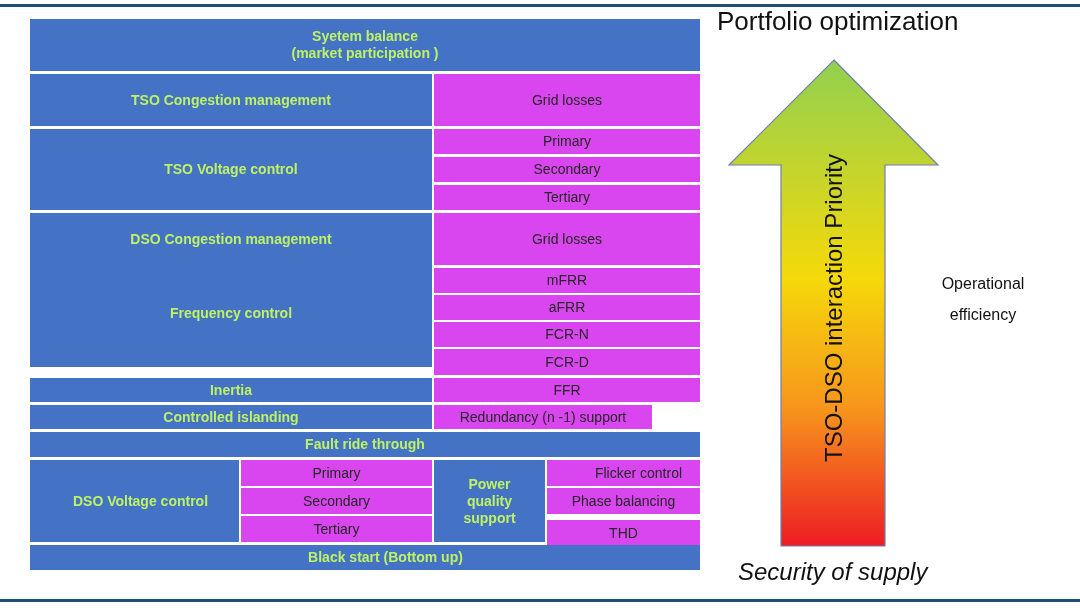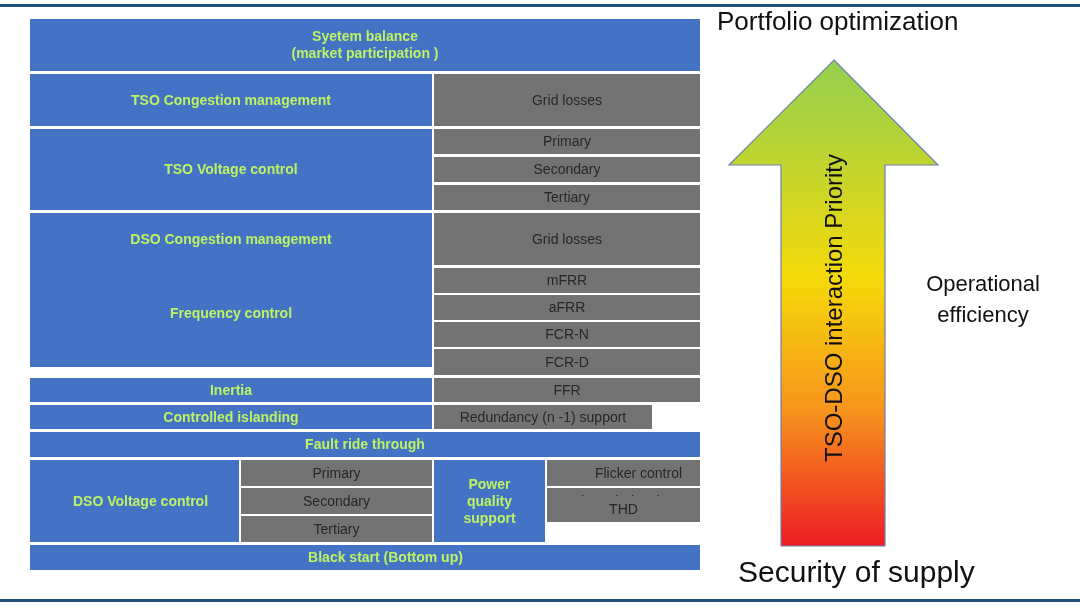--- a/index.html
+++ b/index.html
@@ -2,21 +2,21 @@
 <html><head>
 <meta charset="utf-8">
 <style>
   html,body{margin:0;padding:0;background:#fff;}
   body{width:1080px;height:608px;position:relative;overflow:hidden;font-family:"Liberation Sans",sans-serif;}
   .rule{position:absolute;left:0;width:1080px;height:3px;background:#1f4e79;}
   .rule.top{top:4px;}
   .rule.bottom{top:599px;}
   .cell{position:absolute;box-sizing:border-box;display:flex;align-items:center;justify-content:center;text-align:center;font-size:14px;line-height:17px;}
   .b{background:#4472c4;color:#bef264;font-weight:bold;}
-  .l{background:#737373;color:#262626;}
+  .l{background:#d946ef;color:#262626;}
   .label{position:absolute;color:#111;font-family:"Liberation Sans",sans-serif;white-space:nowrap;}
   svg{position:absolute;left:0;top:0;}
 </style>
 </head>
 <body>
 
 <div class="rule top"></div>
 <div class="rule bottom"></div>
 
 <div>
@@ -51,34 +51,34 @@
   <div class="cell b" style="left:30px;top:460px;width:209px;height:82px;padding-left:12px;">DSO Voltage control</div>
   <div class="cell l" style="left:241px;top:460px;width:191px;height:26px;">Primary</div>
   <div class="cell l" style="left:241px;top:488px;width:191px;height:26px;">Secondary</div>
   <div class="cell l" style="left:241px;top:516px;width:191px;height:26px;">Tertiary</div>
 
   <div class="cell b" style="left:434px;top:460px;width:111px;height:82px;white-space:pre-line;">Power
 quality
 support</div>
   <div class="cell l" style="left:547px;top:460px;width:153px;height:26px;padding-left:30px;">Flicker control</div>
   <div class="cell l" style="left:547px;top:488px;width:153px;height:26px;">Phase balancing</div>
-  <div class="cell l" style="left:547px;top:496px;width:153px;height:26px;">THD</div>
+  <div class="cell l" style="left:547px;top:520px;width:153px;height:26px;">THD</div>
 
   <div class="cell b" style="left:30px;top:545px;width:670px;height:25px;padding-left:41px;">Black start (Bottom up)</div>
 </div>
 
 <svg width="1080" height="608">
   <defs>
     <linearGradient id="ag" x1="0" y1="0" x2="0" y2="1">
       <stop id="g0" offset="0" stop-color="#92d050"></stop>
       <stop id="g1" offset="0.45" stop-color="#f5d90a"></stop>
       <stop id="g2" offset="0.72" stop-color="#f7941d"></stop>
       <stop id="g3" offset="1" stop-color="#ed1c24"></stop>
     </linearGradient>
   </defs>
   <polygon points="834,60 938,165 885,165 885,546 781,546 781,165 729,165" fill="url(#ag)" stroke="#6f7fb0" stroke-width="1.2"></polygon>
   <text x="0" y="0" transform="translate(842,308) rotate(-90)" text-anchor="middle" font-family="Liberation Sans, sans-serif" font-size="24" fill="#111">TSO-DSO interaction  Priority</text>
 </svg>
 
 <div class="label" style="left:717px;top:4px;font-size:26px;line-height:34px;">Portfolio optimization</div>
-<div class="label" style="left:898px;top:268px;width:170px;font-size:22px;line-height:31px;text-align:center;white-space:pre-line;">Operational
+<div class="label" style="left:898px;top:268px;width:170px;font-size:16px;line-height:31px;text-align:center;white-space:pre-line;">Operational
 efficiency</div>
-<div class="label" style="left:738px;top:555px;font-size:30px;line-height:34px;">Security of supply</div>
+<div class="label" style="left:738px;top:555px;font-size:24px;line-height:34px;font-style:italic;">Security of supply</div>
 
 </body></html>

